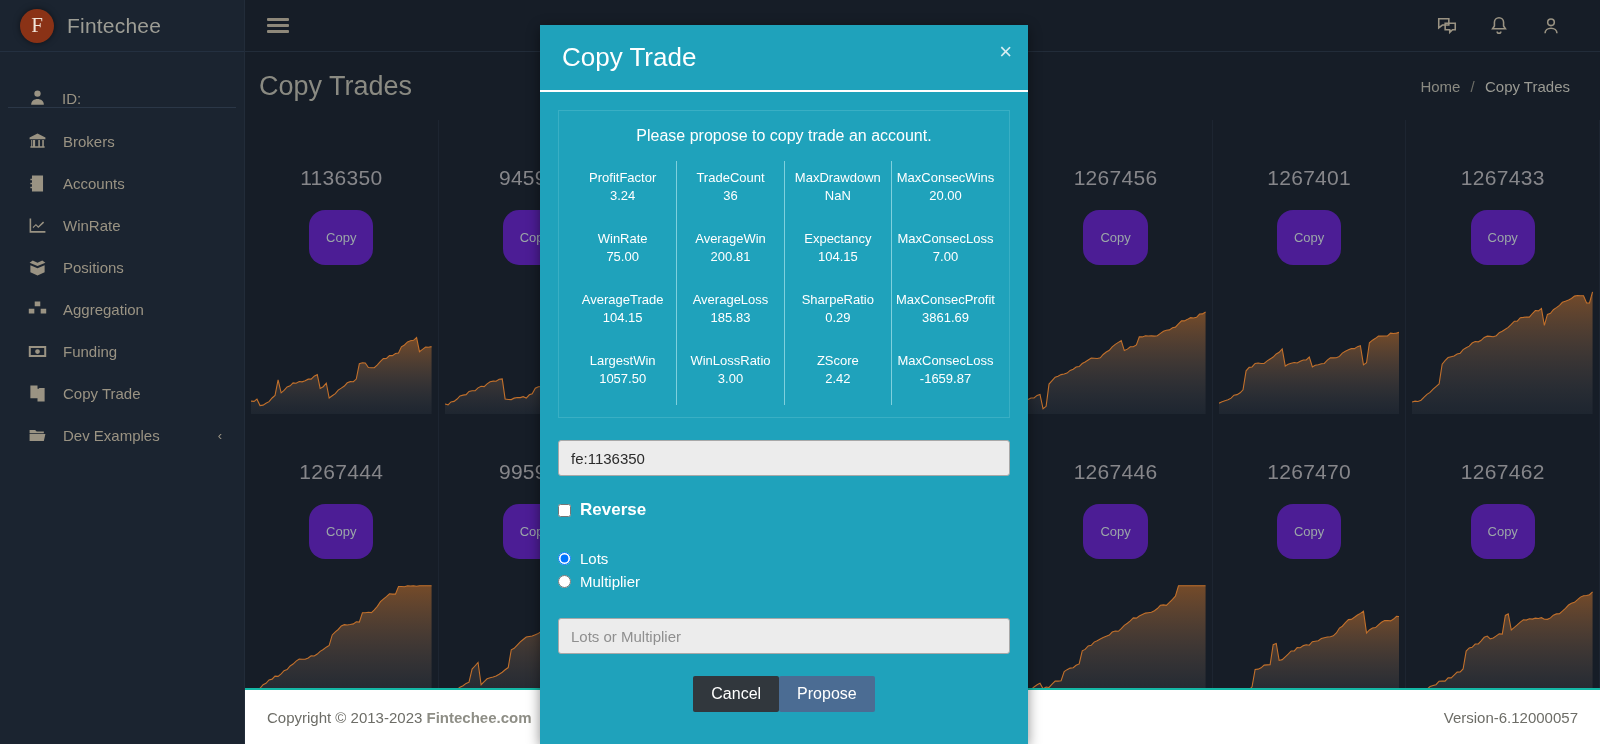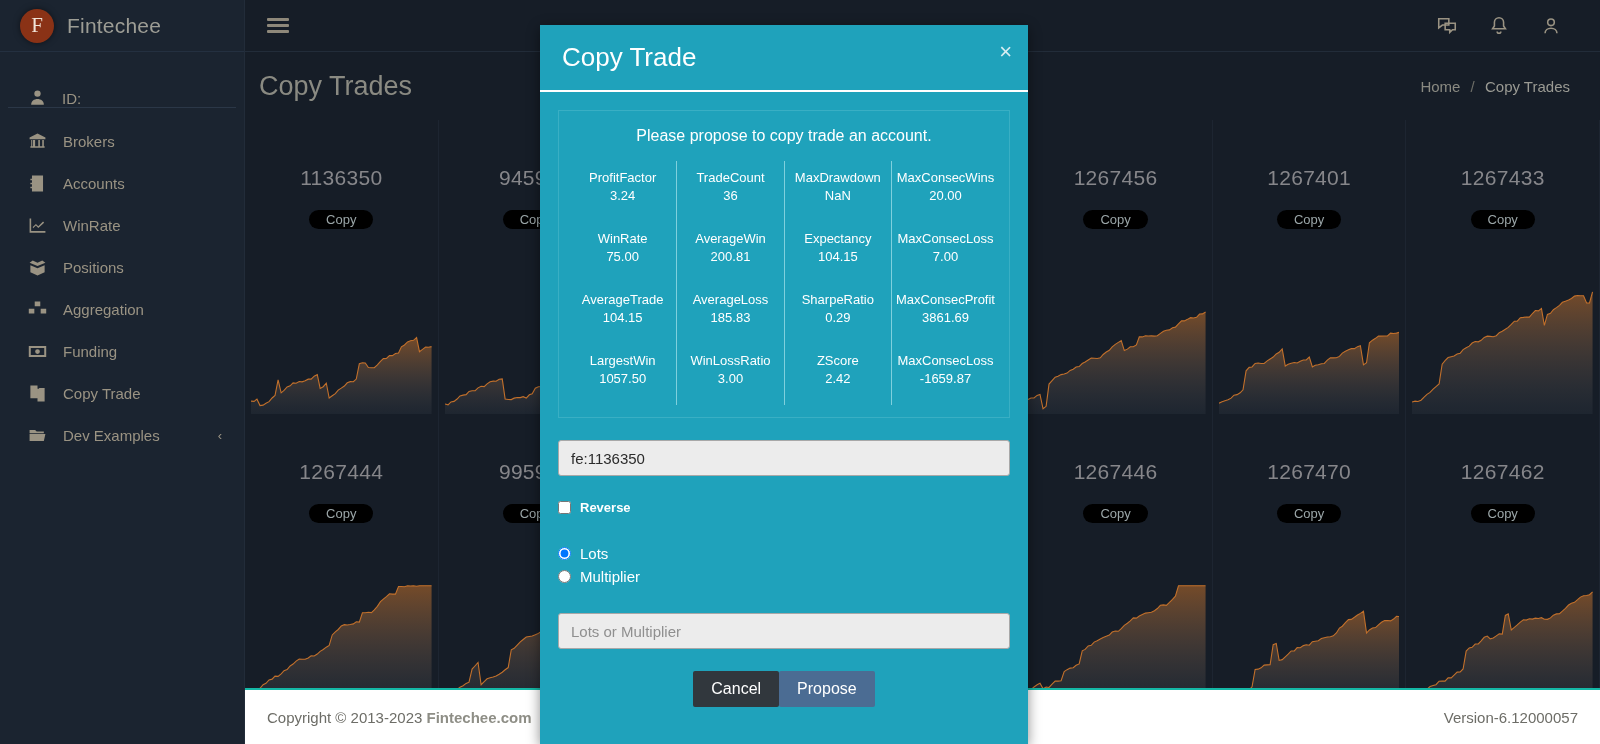--- a/index.html
+++ b/index.html
@@ -92,23 +92,23 @@
     grid-template-rows: 294px 294px;
   }
   .card {
     position: relative; border-right: 1px solid #1d2531;
     display: flex; flex-direction: column; align-items: center;
     padding-top: 46px; overflow: hidden;
   }
   .card-title { font-size: 21px; color: #86868a; letter-spacing: .3px; }
   .copy-btn {
     margin-top: 20px;
-    background: #000000; color: #9ba6a8;
+    background: #4c1d95; color: #9ba6a8;
     border: none; border-radius: 16px;
-    padding: 2px 17px; font-size: 13px; cursor: pointer;
+    padding: 20px 17px; font-size: 13px; cursor: pointer;
     font-family: "Liberation Sans", sans-serif;
   }
   .spark { position: absolute; left: 6px; right: 6px; bottom: 0; height: 130px; }
   .spark svg { width: 100%; height: 100%; display: block; }
 
   
   .footer {
     position: absolute; left: 245px; right: 0; bottom: 0; height: 56px;
     background: #ffffff; border-top: 2px solid #14b8a6;
     display: flex; align-items: center; padding: 0 22px;
@@ -165,21 +165,21 @@
     width: 100%; height: 36px; margin-top: 22px;
     background: #ececec; border: 1px solid #a8a8a8;
     border-radius: 3px; padding: 16px 12px;
     font-size: 15px; color: #2b2b2b;
     font-family: "Liberation Sans", sans-serif;
   }
   .text-input::placeholder { color: #8f8f8f; }
 
   .check-row { display: flex; align-items: center; gap: 9px; margin-top: 24px; }
   .check-row input[type=checkbox] { width: 13px; height: 13px; margin: 0; }
-  .check-row label { font-size: 13px; color: #ffffff; font-weight: bold; }
+  .check-row label { font-size: 17px; color: #ffffff; font-weight: bold; }
 
   .radio-group { margin-top: 30px; }
   .radio-row { display: flex; align-items: center; gap: 9px; margin-bottom: 6px; }
   .radio-row input[type=radio] { width: 13px; height: 13px; margin: 0; }
   .radio-row label { font-size: 15px; color: #ffffff; }
 
   .modal-actions {
     display: flex; justify-content: center; margin-top: 22px;
   }
   .btn {

